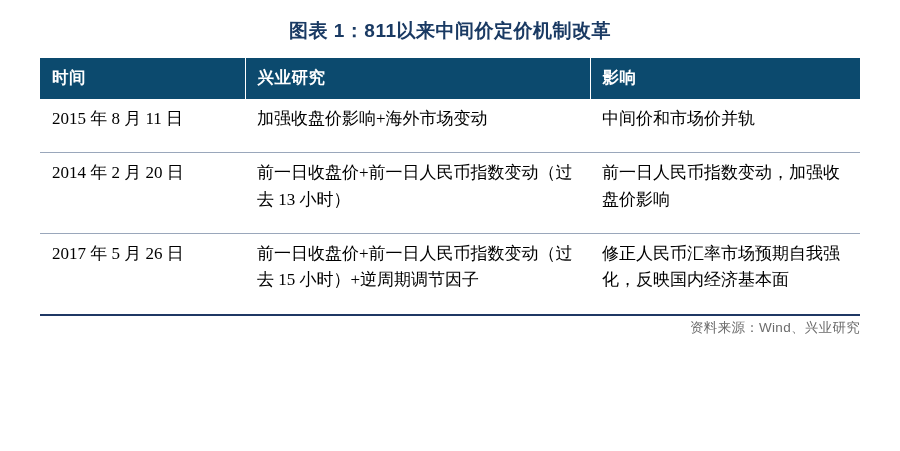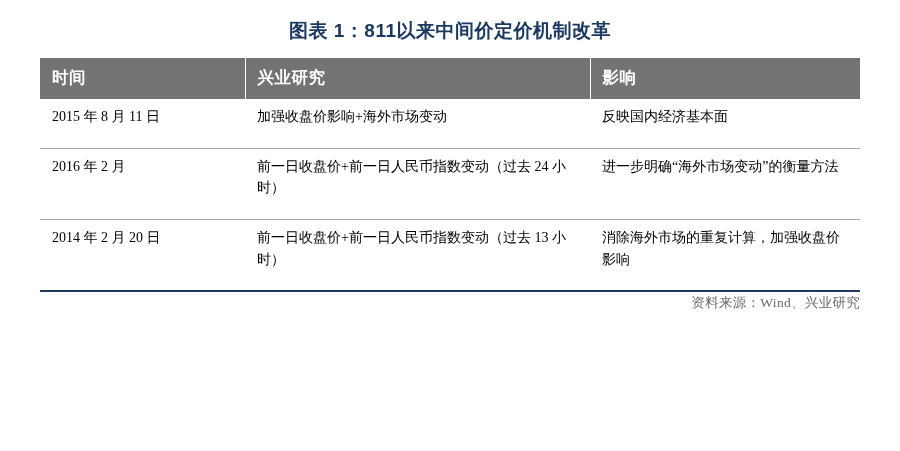--- a/index.html
+++ b/index.html
@@ -32,56 +32,56 @@
   }
   .table-wrap {
     margin: 0 40px;
   }
   table.data {
     border-collapse: collapse;
     width: 820px;
     table-layout: fixed;
   }
   table.data thead th {
-    background: #737373;
+    background: #0c4a6e;
     color: #ffffff;
     font-family: "Liberation Sans", sans-serif;
     font-weight: bold;
     font-size: 16.5px;
     text-align: left;
     padding: 9px 12px 10px 12px;
     border: none;
     letter-spacing: 0.5px;
   }
   table.data thead th.sep {
     border-left: 1px solid #ffffff;
   }
   table.data tbody td {
-    font-size: 14px;
+    font-size: 17px;
     line-height: 1.55;
     padding: 7px 12px 20px 12px;
     vertical-align: top;
     border-bottom: 1px solid #9aa7bb;
     background: #ffffff;
   }
   table.data tbody tr:first-child td {
     border-top: none;
   }
   table.data tbody tr:last-child td {
     border-bottom: 2px solid #1f3864;
   }
   .col-time { width: 205px; }
   .col-content { width: 345px; }
   .col-impact { width: 270px; }
 
   .source {
     position: absolute;
     right: 40px;
-    bottom: 29px;
-    font-family: Liberation Serif, serif;
+    bottom: 4px;
+    font-family: Liberation Sans, sans-serif;
     font-size: 13.5px;
     color: #6b6b6b;
     letter-spacing: 0.3px;
   }
 </style>
 </head>
 <body>
 
 <div class="page">
 
@@ -98,31 +98,31 @@
         <tr>
           <th>时间</th>
           <th class="sep">兴业研究</th>
           <th class="sep">影响</th>
         </tr>
       </thead>
       <tbody>
         <tr>
           <td>2015 年 8 月 11 日</td>
           <td>加强收盘价影响+海外市场变动</td>
-          <td>反映国内经济基本面</td>
-        </tr>
-        <tr>
-          <td>2016 年 2 月</td>
-          <td>前一日收盘价+前一日人民币指数变动（过去 24 小时）</td>
-          <td>进一步明确“海外市场变动”的衡量方法</td>
+          <td>中间价和市场价并轨</td>
         </tr>
         <tr>
           <td>2014 年 2 月 20 日</td>
           <td>前一日收盘价+前一日人民币指数变动（过去 13 小时）</td>
-          <td>消除海外市场的重复计算，加强收盘价影响</td>
+          <td>前一日人民币指数变动，加强收盘价影响</td>
+        </tr>
+        <tr>
+          <td>2017 年 5 月 26 日</td>
+          <td>前一日收盘价+前一日人民币指数变动（过去 15 小时）+逆周期调节因子</td>
+          <td>修正人民币汇率市场预期自我强化，反映国内经济基本面</td>
         </tr>
       </tbody>
     </table>
   </div>
 
   <div class="source">资料来源：Wind、兴业研究</div>
 
 </div>
 
 </body></html>

